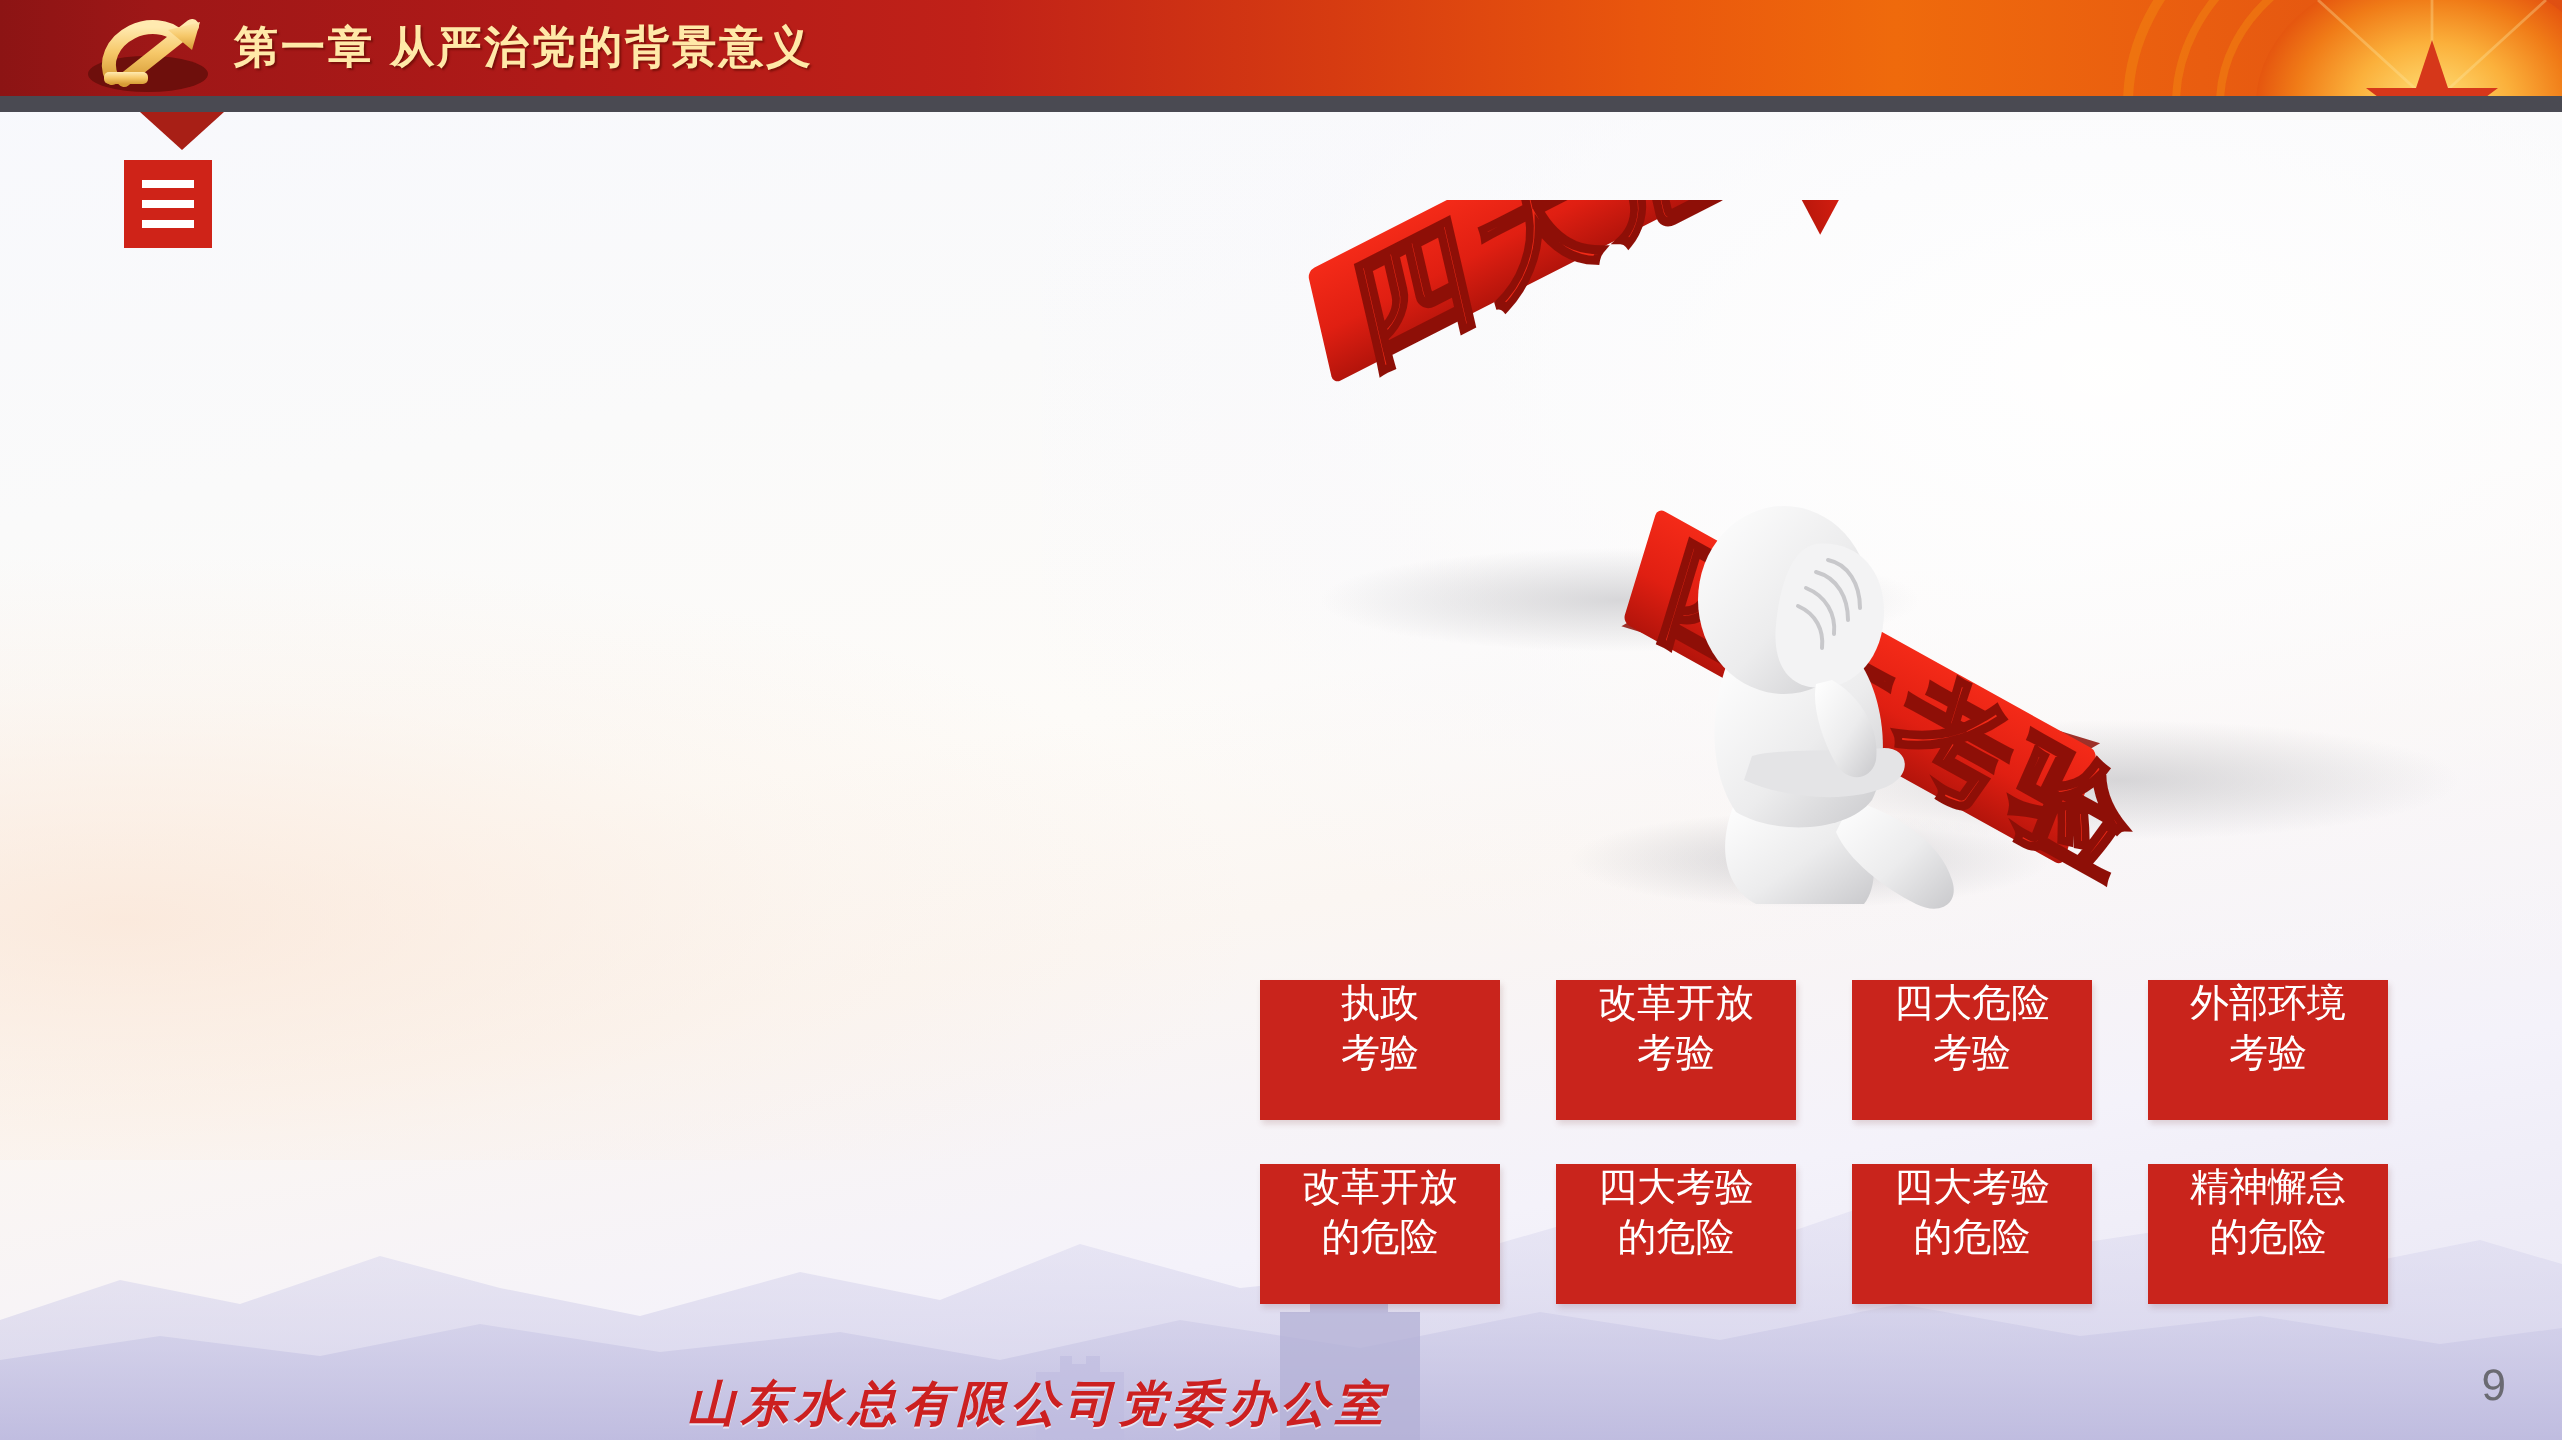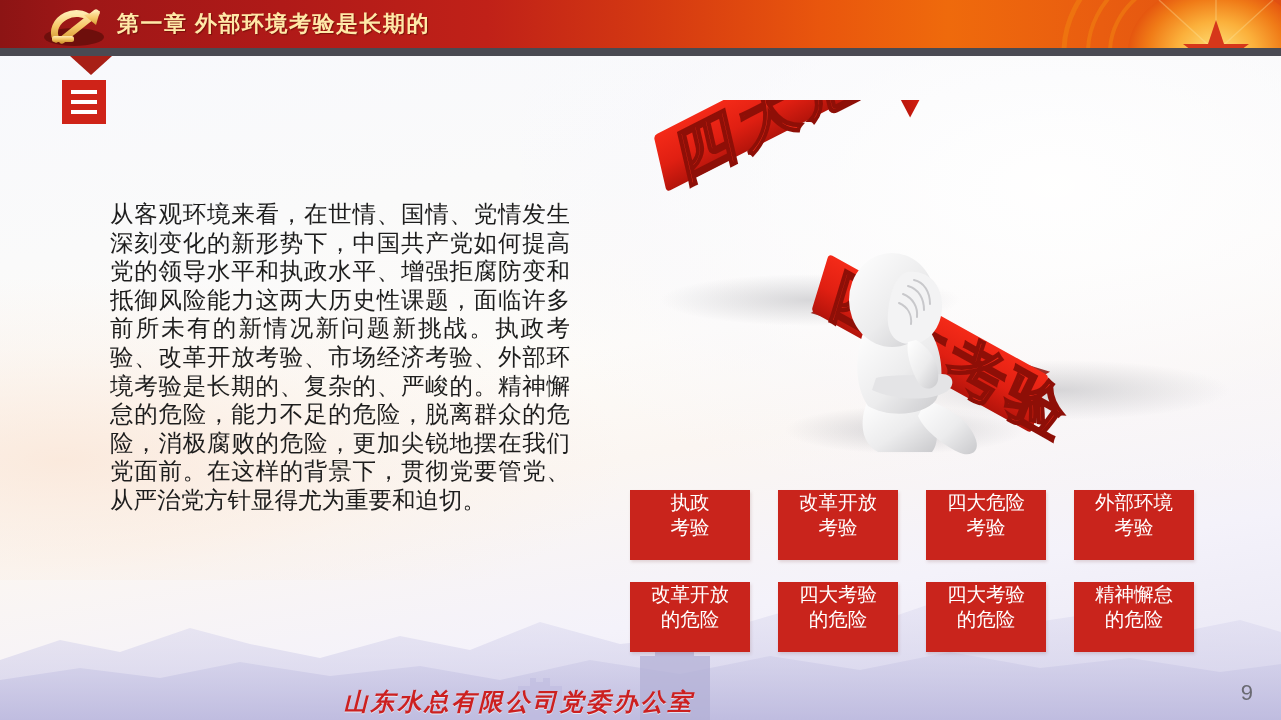--- a/index.html
+++ b/index.html
@@ -245,32 +245,31 @@
           <stop offset="100%" stop-color="#d79c36"></stop>
         </linearGradient>
       </defs>
       <ellipse cx="40" cy="34" rx="30" ry="9" fill="#6e0f0c"></ellipse>
       <path d="M22,36 C18,28 22,18 32,13 C40,9 50,10 55,15" fill="none" stroke="url(#goldg)" stroke-width="7" stroke-linecap="round"></path>
       <path d="M28,37 L62,10" stroke="url(#goldg)" stroke-width="7" stroke-linecap="round"></path>
       <path d="M50,12 L66,8 L62,22 Z" fill="url(#goldg)"></path>
       <rect x="18" y="33" width="22" height="6" rx="2.5" fill="url(#goldg)"></rect>
     </svg>
 
-    <div class="header-title">第一章  外部环境考验是长期的</div>
+    <div class="header-title">第一章  从严治党的背景意义</div>
   </div>
   <div class="header-underbar"></div>
 
   <div class="title-caret"></div>
   <div class="title-icon">
     <i></i>
       <i></i>
       <i></i>
   </div>
 
-  <div class="body-text">从客观环境来看，在世情、国情、党情发生深刻变化的新形势下，中国共产党如何提高党的领导水平和执政水平、增强拒腐防变和抵御风险能力这两大历史性课题，面临许多前所未有的新情况新问题新挑战。执政考验、改革开放考验、市场经济考验、外部环境考验是长期的、复杂的、严峻的。精神懈怠的危险，能力不足的危险，脱离群众的危险，消极腐败的危险，更加尖锐地摆在我们党面前。在这样的背景下，贯彻党要管党、从严治党方针显得尤为重要和迫切。</div>
 
   <div class="hero">
     <svg width="620" height="370" viewBox="0 0 620 370">
       <defs>
         <linearGradient id="red3d" x1="0" y1="0" x2="0" y2="1">
           <stop offset="0%" stop-color="#f42a18"></stop>
           <stop offset="55%" stop-color="#e01f12"></stop>
           <stop offset="100%" stop-color="#b3140b"></stop>
         </linearGradient>
         <linearGradient id="redSide" x1="0" y1="0" x2="1" y2="0">

